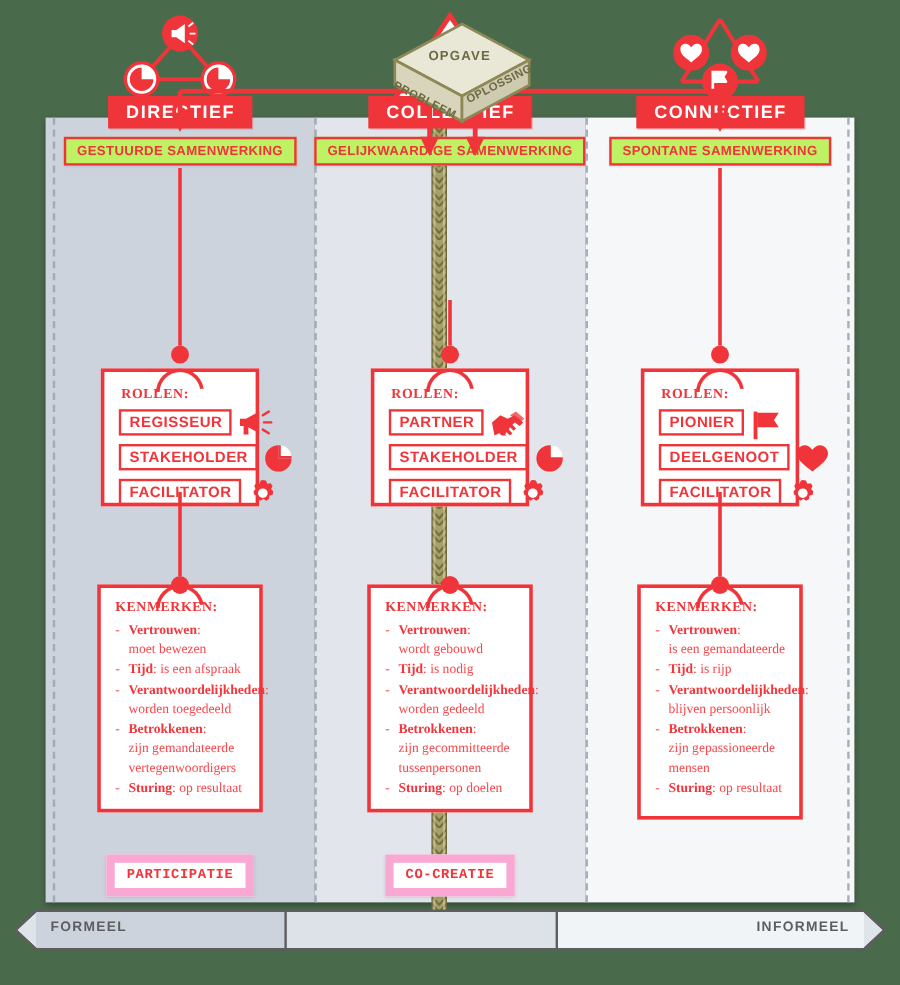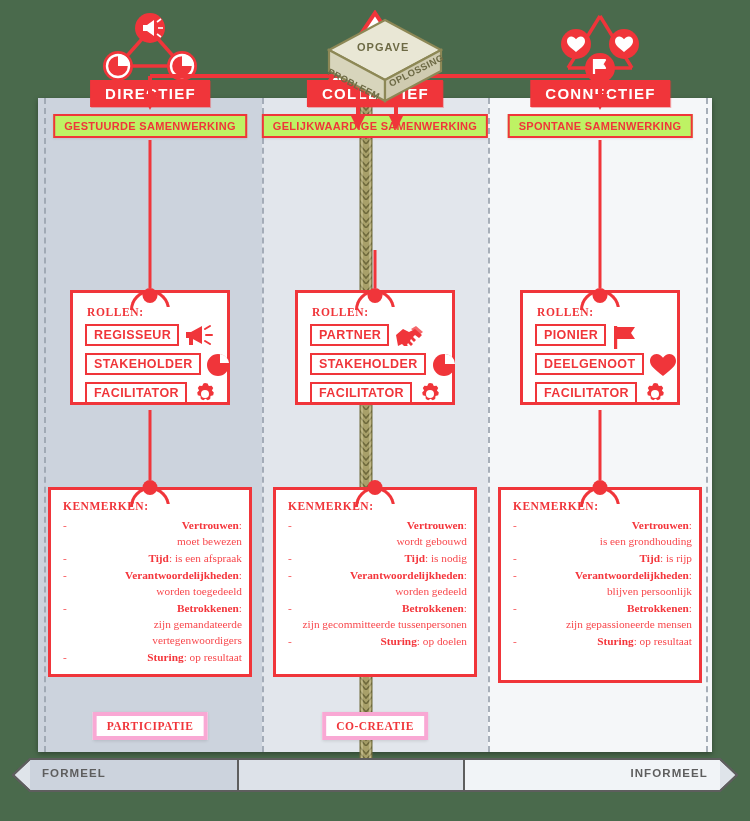--- a/index.html
+++ b/index.html
@@ -58,44 +58,44 @@
   .knob{position:absolute;left:50%;width:15px;height:15px;border-radius:50%;background:#f0353a;
     transform:translateX(-7.5px);z-index:22;}
 
   .cardbox{position:absolute;left:50%;transform:translateX(-50%);
     background:#fff;border:3px solid #f0353a;box-sizing:border-box;}
   .notch{position:absolute;left:50%;top:-3px;transform:translateX(-50%);
     width:40px;height:20px;background:#fff;border:3px solid #f0353a;border-bottom:none;
     border-radius:20px 20px 0 0;box-sizing:border-box;}
   .notch:after{content:"";position:absolute;left:3px;top:14px;width:34px;height:8px;background:#fff;}
 
-  .rolesbox{top:290px;width:160px;height:115px;}
+  .rolesbox{top:307px;width:132px;height:115px;}
   .roles-title{position:absolute;left:14px;top:13px;color:#f0353a;font-weight:bold;
     font-size:11.5px;letter-spacing:.6px;font-family:"Liberation Serif",serif;}
   .role{position:absolute;left:12px;display:flex;}
   .role-lab{border:2px solid #f0353a;color:#f0353a;font-weight:bold;font-size:12.5px;
     letter-spacing:.4px;padding:2px 6px 2px 7px;box-sizing:border-box;height:22px;
     display:flex;align-items:center;font-family:"Liberation Sans Narrow","Liberation Sans",sans-serif;}
   .role-ico{margin-left:5px;display:flex;align-items:center;}
 
-  .kenbox{top:487px;width:204px;height:190px;text-align:right;}
+  .kenbox{top:487px;width:138px;height:190px;}
   .kenbox.tall{height:196px;}
   .ken-title{position:absolute;left:12px;top:10px;color:#f0353a;font-weight:bold;font-size:11.5px;
     letter-spacing:.5px;font-family:"Liberation Serif",serif;}
   .ken-list{position:absolute;left:10px;top:27px;right:7px;font-family:"Liberation Serif",serif;
     color:#f8484d;font-size:11.3px;line-height:1.42;}
   .ken-li{position:relative;padding-left:13px;margin-bottom:1px;}
   .ken-li:before{content:"-";position:absolute;left:2px;top:0;color:#f8484d;}
   .ken-li b{color:#f4363c;font-weight:bold;}
 
   .footbadge{position:absolute;left:50%;transform:translateX(-50%);top:712px;
-    background:#fff;color:#f0353a;border:4px solid #f9a8d4;font-weight:bold;font-size:11.5px;
+    background:#fff;color:#f0353a;border:7px solid #f9a8d4;font-weight:bold;font-size:11.5px;
     letter-spacing:.5px;padding:4px 10px;white-space:nowrap;
     box-shadow:0 1px 3px rgba(0,0,0,.12);
-    font-family:Liberation Serif, serif;text-align:center;}
+    font-family:Liberation Mono, monospace;text-align:center;}
 
   
   .scalebar{position:absolute;left:12px;top:758px;width:726px;height:34px;z-index:25;}
   .sb-txt{position:absolute;top:9px;color:#5e5e5e;font-weight:bold;font-size:11.5px;
     letter-spacing:1.1px;font-family:"Liberation Sans Narrow","Liberation Sans",sans-serif;}
   .sb-left{left:30px;}
   .sb-right{right:30px;}
 </style>
 </head>
 <body>
@@ -356,21 +356,21 @@
       </div>
     </div>
 
     <div class="vline" style="top:410px;height:70px;"></div>
     <div class="knob" style="top:480px;"></div>
 
     <div class="cardbox kenbox tall">
       <div class="notch"></div>
       <div class="ken-title">KENMERKEN:</div>
       <div class="ken-list">
-        <div class="ken-li"><b>Vertrouwen</b>:<br><span>is een grondhouding</span></div>
+        <div class="ken-li"><b>Vertrouwen</b>:<br><span>is een gemandateerde</span></div>
         <div class="ken-li"><b>Tijd</b>: <span>is rijp</span></div>
         <div class="ken-li"><b>Verantwoordelijkheden</b>:<br><span>blijven persoonlijk</span></div>
         <div class="ken-li"><b>Betrokkenen</b>:<br><span>zijn gepassioneerde mensen</span></div>
         <div class="ken-li"><b>Sturing</b>: <span>op resultaat</span></div>
       </div>
     </div>
 
   </div>
 
   <div class="scalebar">

